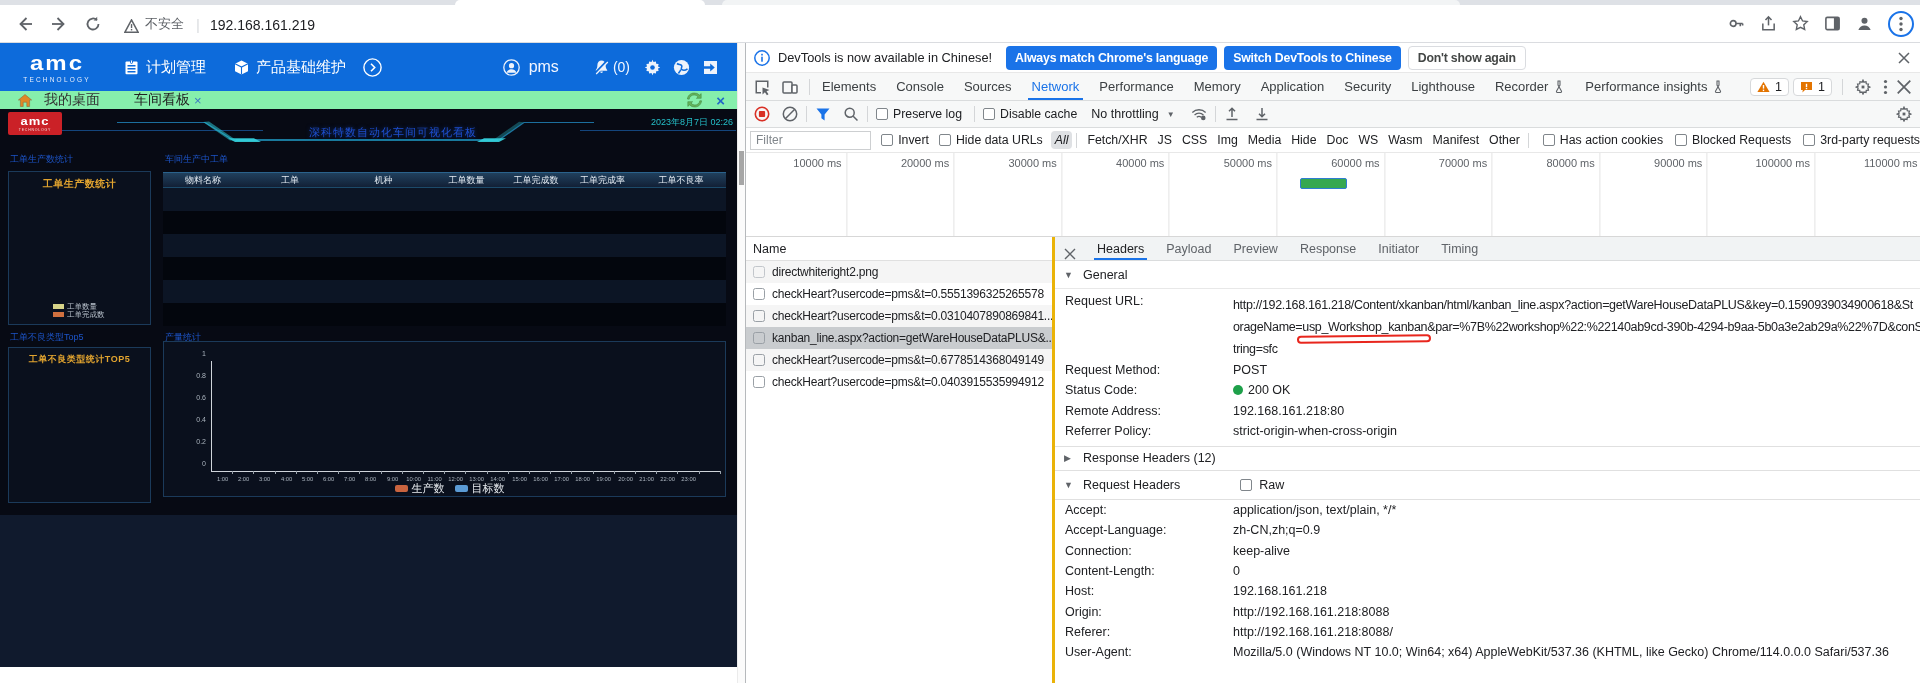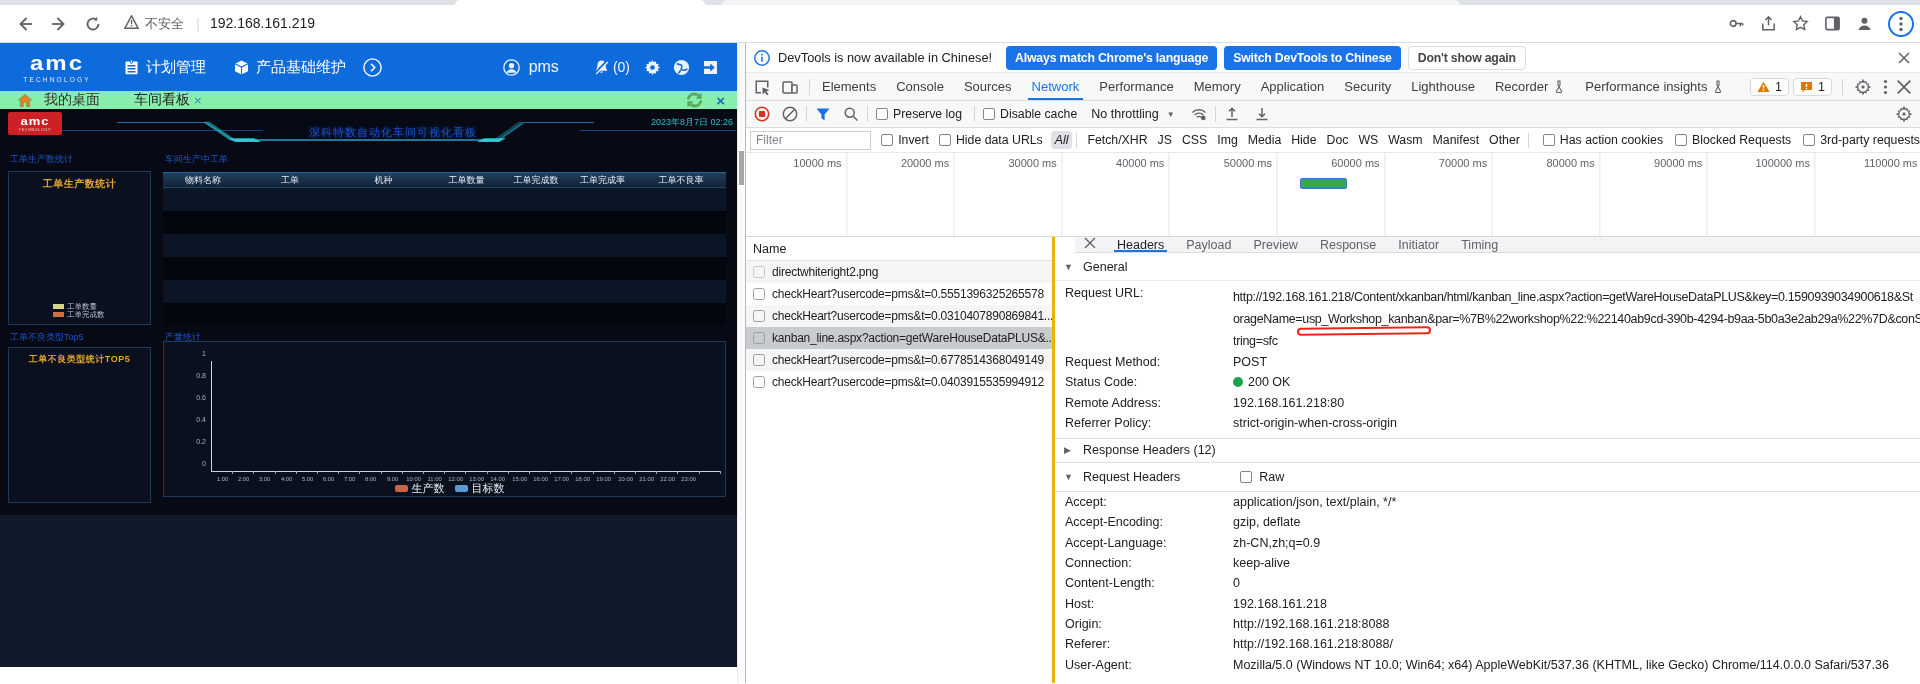--- a/index.html
+++ b/index.html
@@ -8,21 +8,21 @@
   .abs { position:absolute; }
   svg { display:block; }
 
   
   #tabstrip { position:relative; height:5px; background:#dee1e6; }
   #tabstrip .tab-active { position:absolute; left:455px; width:250px; top:0; height:5px; background:#fff; border-radius:8px 8px 0 0; }
   #tabstrip .tab-other { position:absolute; left:722px; width:738px; top:0; height:5px; background:#f2f4f5; border-radius:8px 8px 0 0; }
   #toolbar { position:relative; height:38px; background:#fff; border-bottom:1px solid #dadce0; display:flex; align-items:center; }
   .nav-ico { width:18px; height:18px; margin-left:16px; flex:0 0 auto; }
   .nav-ico svg { width:100%; height:100%; }
-  #sec-chip { display:flex; align-items:flex-start; margin-left:22px; color:#5f6368; font-size:13px; }
+  #sec-chip { display:flex; align-items:flex-end; margin-left:22px; color:#5f6368; font-size:13px; }
   #sec-chip .warn-ico { width:15px; height:14px; margin-right:6px; }
   #sec-chip .sep { color:#dadce0; margin:0 10px 0 12px; font-size:15px; }
   #url-text { color:#202124; font-size:14px; }
   #toolbar .right { margin-left:auto; display:flex; align-items:center; }
   #toolbar .right .nav-ico { margin-left:0; margin-right:15px; width:17px; height:17px; }
   #menu-wrap { width:26px; height:26px; border:2px solid #1a73e8; border-radius:50%; display:flex; align-items:center; justify-content:center; margin-right:6px; }
 
   
   #content { position:relative; display:flex; height:640px; }
   #app { position:relative; width:737px; height:100%; flex:0 0 auto; overflow:hidden; }
@@ -169,21 +169,21 @@
   #dt-main { position:relative; display:flex; height:446px; }
   #dt-requests { width:309px; flex:0 0 auto; border-right:3px solid #eab308; }
   #req-head { height:24px; border-bottom:1px solid #e0e0e0; display:flex; align-items:center; padding-left:7px; font-size:12.5px; color:#202124; background:#fff; }
   .req-row { height:22px; display:flex; align-items:center; font-size:12px; letter-spacing:-0.22px; color:#202124; white-space:nowrap; overflow:hidden; }
   .req-row:nth-child(odd) { background:#f5f5f5; }
   .req-row.sel { background:#c9cccf; }
   .req-ico { width:12px; height:12px; border:1.4px solid #9aa0a6; border-radius:2.5px; margin:0 7px 0 7px; flex:0 0 auto; }
   .req-ico.img { border-color:#c2c6cb; }
 
   #dt-details { flex:1 1 auto; overflow:hidden; }
-  #det-tabs { height:16px; background:#f1f3f4; border-bottom:1px solid #dadcdd; display:flex; align-items:flex-start;margin-left:20px; }
+  #det-tabs { height:24px; background:#f1f3f4; border-bottom:1px solid #dadcdd; display:flex; align-items:flex-end; }
   #det-close { width:12px; height:12px; margin:0 10px 0 9px; }
   .det-tab { font-size:12.5px; color:#5f6368; padding:0 11px; height:100%; display:flex; align-items:center; position:relative; }
   .det-tab.sel { color:#202124; }
   .det-tab.sel::after { content:""; position:absolute; left:8px; right:8px; bottom:0; height:2.5px; background:#1a73e8; }
 
   .sec-row { display:flex; align-items:center; font-size:12.5px; color:#202124; }
   .sec-row .tri { width:8px; margin-left:9px; margin-right:11px; font-size:9px; color:#5f6368; }
   #sec-general { height:28px; border-bottom:1px solid #e8e8e8; }
   .kv { display:flex; font-size:12.5px; }
   .kv .k { width:178px; flex:0 0 auto; padding-left:10px; color:#202124; }
@@ -777,24 +777,20 @@
             <span>Raw</span>
           </span>
         </div>
 
         <div id="req-headers">
             <div class="kv">
               <span class="k">Accept:</span>
               <span class="v">application/json, text/plain, */*</span>
             </div>
             <div class="kv">
-              <span class="k">Accept-Encoding:</span>
-              <span class="v">gzip, deflate</span>
-            </div>
-            <div class="kv">
               <span class="k">Accept-Language:</span>
               <span class="v">zh-CN,zh;q=0.9</span>
             </div>
             <div class="kv">
               <span class="k">Connection:</span>
               <span class="v">keep-alive</span>
             </div>
             <div class="kv">
               <span class="k">Content-Length:</span>
               <span class="v">0</span>

